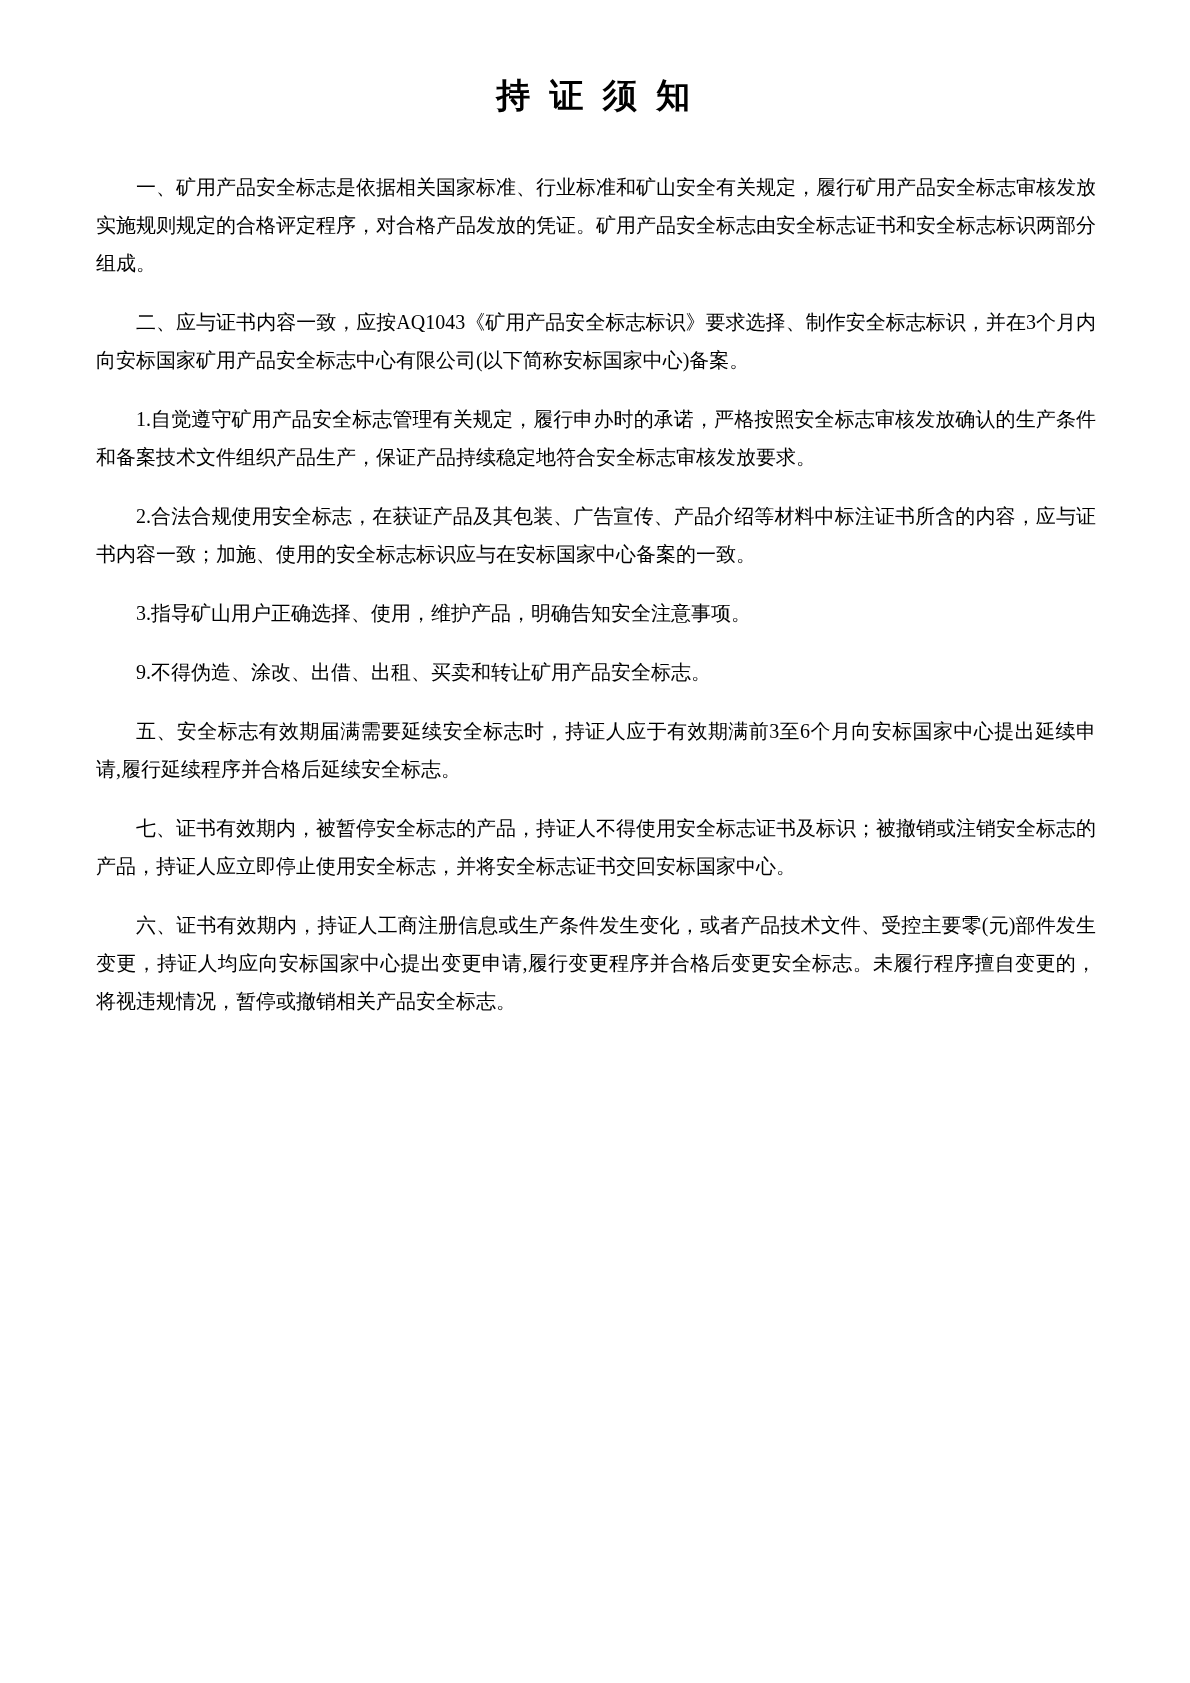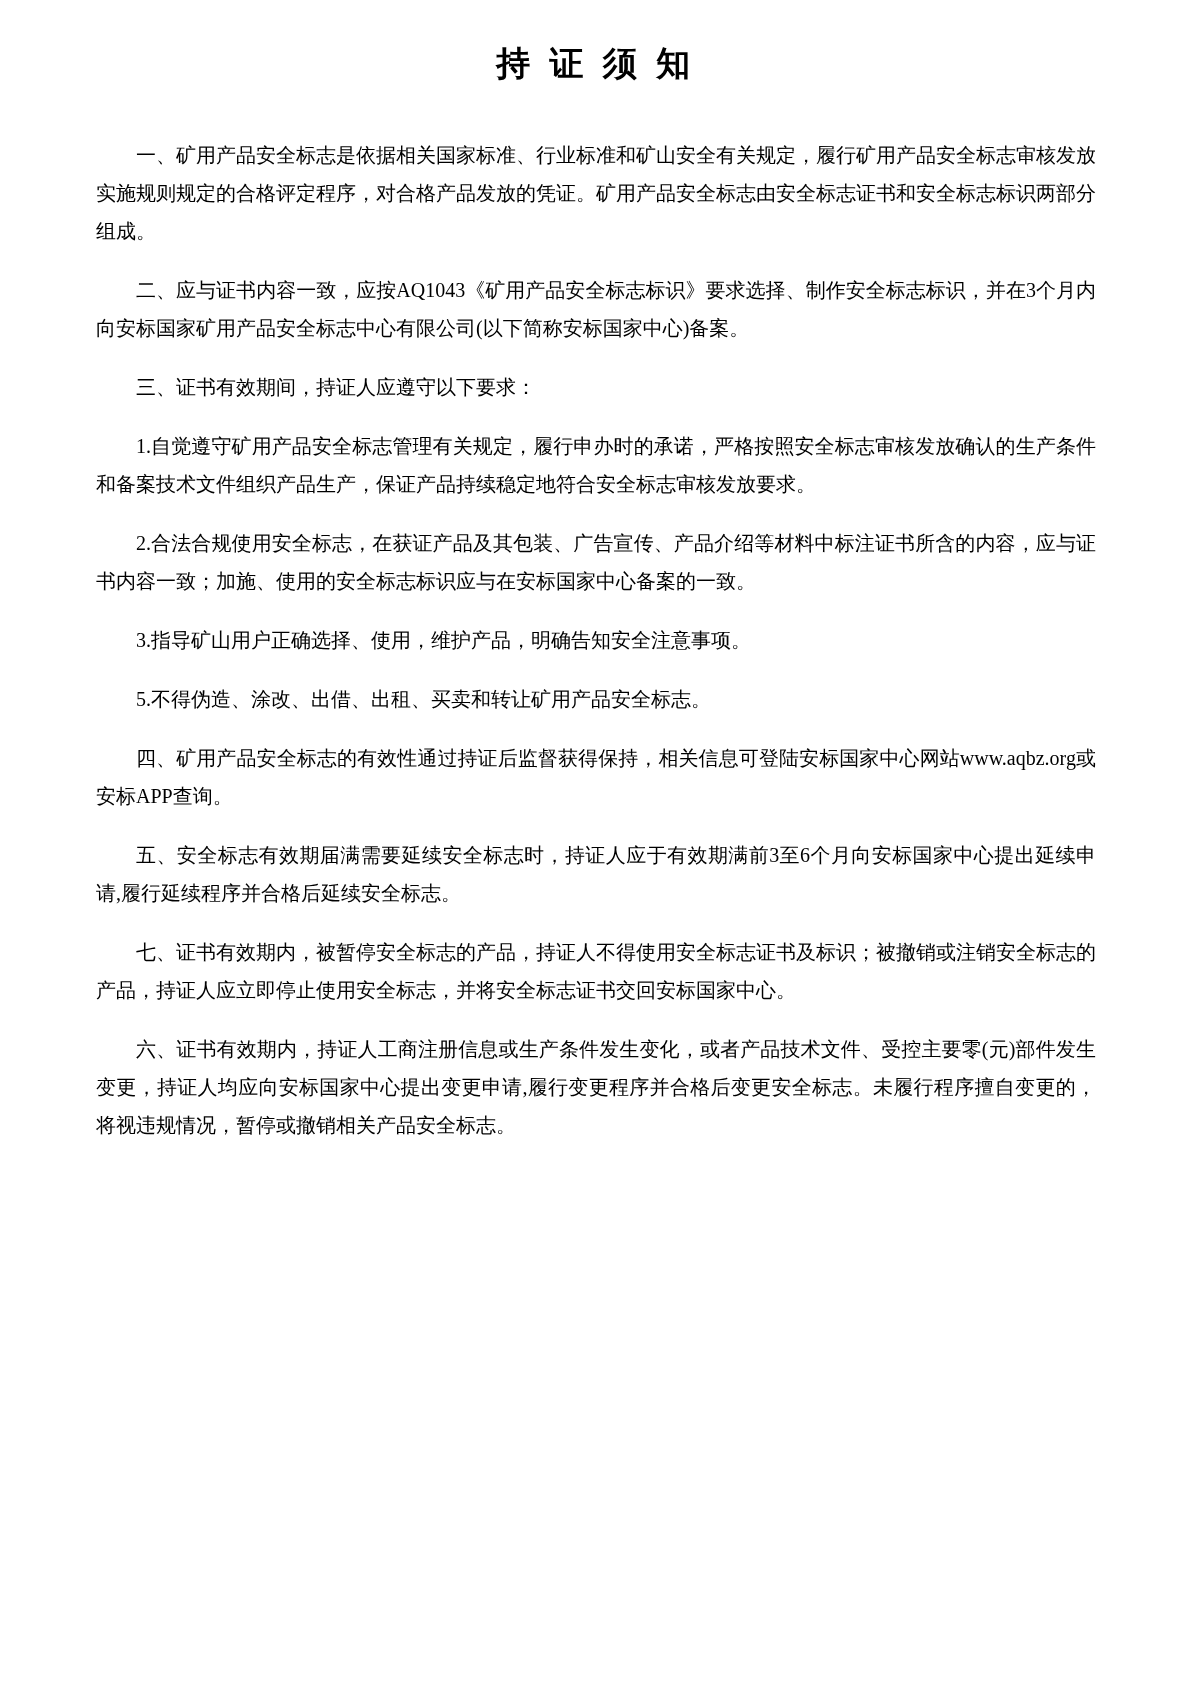--- a/index.html
+++ b/index.html
@@ -6,21 +6,21 @@
     margin: 0;
     padding: 0;
     background: #ffffff;
   }
   .page {
     position: relative;
     width: 1190px;
     height: 1683px;
     box-sizing: border-box;
     margin: 0 auto;
-    padding: 36px 94px 0 96px;
+    padding: 68px 94px 0 96px;
     background: #ffffff;
     color: #000000;
     font-family: "Liberation Serif", "DejaVu Serif", serif;
     overflow: hidden;
   }
   .doc-title {
     margin: 0 0 44px 0;
     font-size: 34px;
     line-height: 56px;
     font-weight: bold;
@@ -38,22 +38,20 @@
   }
 </style>
 </head>
 <body>
 
 <div class="page">
   <h1 class="doc-title">持 证 须 知</h1>
 
   <p class="para">一、矿用产品安全标志是依据相关国家标准、行业标准和矿山安全有关规定，履行矿用产品安全标志审核发放实施规则规定的合格评定程序，对合格产品发放的凭证。矿用产品安全标志由安全标志证书和安全标志标识两部分组成。</p>
   <p class="para">二、应与证书内容一致，应按AQ1043《矿用产品安全标志标识》要求选择、制作安全标志标识，并在3个月内向安标国家矿用产品安全标志中心有限公司(以下简称安标国家中心)备案。</p>
-  <p class="para">三、证书有效期间，持证人应遵守以下要求：</p>
   <p class="para">1.自觉遵守矿用产品安全标志管理有关规定，履行申办时的承诺，严格按照安全标志审核发放确认的生产条件和备案技术文件组织产品生产，保证产品持续稳定地符合安全标志审核发放要求。</p>
   <p class="para">2.合法合规使用安全标志，在获证产品及其包装、广告宣传、产品介绍等材料中标注证书所含的内容，应与证书内容一致；加施、使用的安全标志标识应与在安标国家中心备案的一致。</p>
   <p class="para">3.指导矿山用户正确选择、使用，维护产品，明确告知安全注意事项。</p>
-  <p class="para">5.不得伪造、涂改、出借、出租、买卖和转让矿用产品安全标志。</p>
-  <p class="para">四、矿用产品安全标志的有效性通过持证后监督获得保持，相关信息可登陆安标国家中心网站www.aqbz.org或安标APP查询。</p>
+  <p class="para">9.不得伪造、涂改、出借、出租、买卖和转让矿用产品安全标志。</p>
   <p class="para">五、安全标志有效期届满需要延续安全标志时，持证人应于有效期满前3至6个月向安标国家中心提出延续申请,履行延续程序并合格后延续安全标志。</p>
   <p class="para">七、证书有效期内，被暂停安全标志的产品，持证人不得使用安全标志证书及标识；被撤销或注销安全标志的产品，持证人应立即停止使用安全标志，并将安全标志证书交回安标国家中心。</p>
   <p class="para">六、证书有效期内，持证人工商注册信息或生产条件发生变化，或者产品技术文件、受控主要零(元)部件发生变更，持证人均应向安标国家中心提出变更申请,履行变更程序并合格后变更安全标志。未履行程序擅自变更的，将视违规情况，暂停或撤销相关产品安全标志。</p>
 </div>
 
 </body></html>

